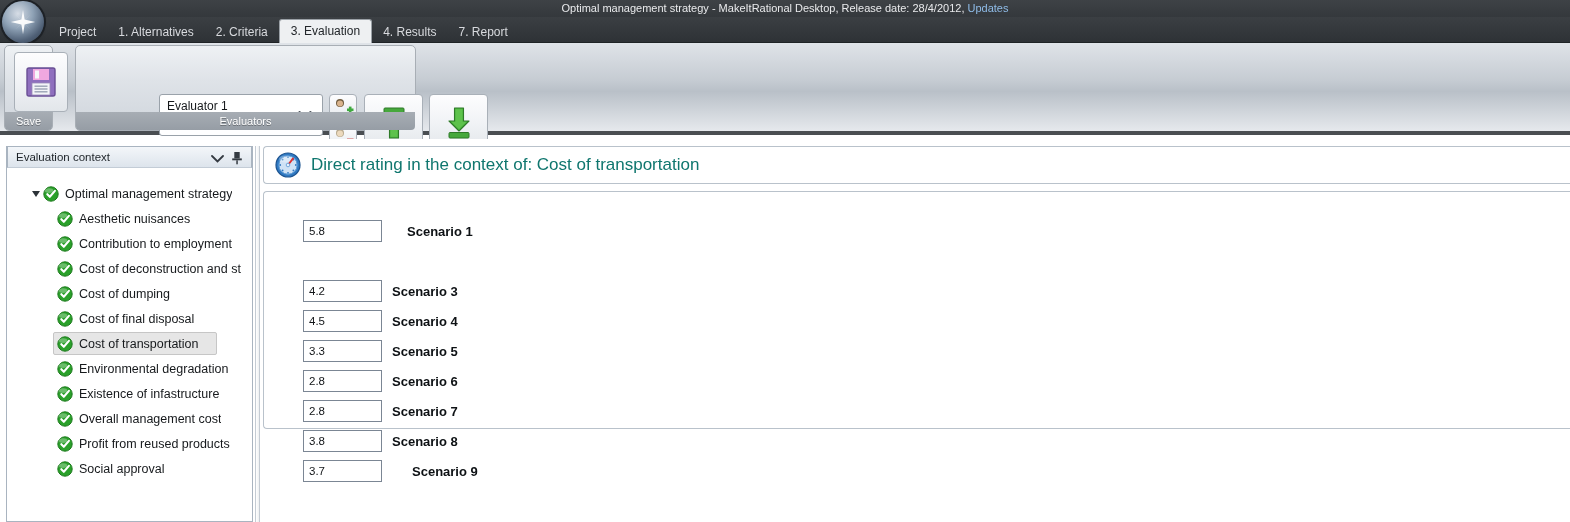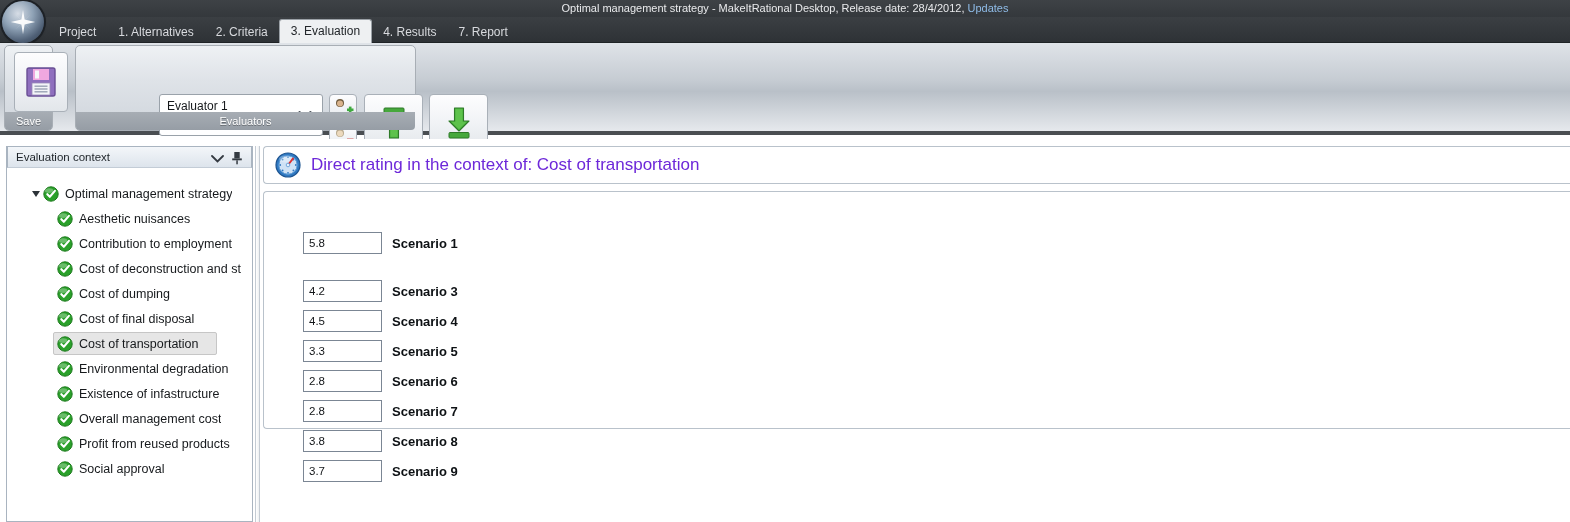--- a/index.html
+++ b/index.html
@@ -146,21 +146,21 @@
     position:absolute; left:263px; top:7px; right:0; height:376px;
   }
   .ctx-header{
     position:absolute; left:0; top:0; right:0; height:38px;
     background:#ffffff; border:1px solid #b9c2cb; border-right:none;
     border-radius:4px 0 0 4px;
     display:flex; align-items:center;
   }
   .ctx-header .gauge{ width:26px; height:26px; margin-left:11px; flex:none;}
   .ctx-header .ctitle{
-    margin-left:10px; font-size:17px; color:#6d28d9; white-space:nowrap;
+    margin-left:10px; font-size:17px; color:#0f766e; white-space:nowrap;
   }
   .rating-box{
     position:absolute; left:0; top:45px; right:0; height:238px;
     background:#ffffff; border:1px solid #b9c2cb; border-right:none;
     border-radius:4px 0 0 4px;
   }
   .rrow{
     position:absolute; left:39px; height:22px; display:flex; align-items:center;
   }
   .rinput{
@@ -439,21 +439,21 @@
               <circle cx="7.6" cy="7.6" r="0.9"></circle>
           </g>
           <path d="M13 13 L18 6.5" stroke="#e03030" stroke-width="2" stroke-linecap="round"></path>
           <circle cx="13" cy="13" r="1.8" fill="#e8f1fb" stroke="#5c9ad4" stroke-width="0.8"></circle>
           <ellipse cx="10" cy="7" rx="6" ry="3.4" fill="#ffffff" opacity=".28"></ellipse>
         </svg>
         <div class="ctitle">Direct rating in the context of: Cost of transportation</div>
       </div>
 
       <div class="rating-box" id="rating-host">
-          <div class="rrow" style="top: 40px;">
+          <div class="rrow" style="top: 28px; gap: 15px;">
             <input class="rinput" type="text" value="5.8" style="">
             <span class="rlabel">Scenario 1</span>
           </div>
           <div class="rrow" style="top: 88px;">
             <input class="rinput" type="text" value="4.2" style="">
             <span class="rlabel">Scenario 3</span>
           </div>
           <div class="rrow" style="top: 118px;">
             <input class="rinput" type="text" value="4.5" style="">
             <span class="rlabel">Scenario 4</span>
@@ -467,20 +467,20 @@
             <span class="rlabel">Scenario 6</span>
           </div>
           <div class="rrow" style="top: 208px;">
             <input class="rinput" type="text" value="2.8" style="">
             <span class="rlabel">Scenario 7</span>
           </div>
           <div class="rrow" style="top: 238px;">
             <input class="rinput" type="text" value="3.8" style="">
             <span class="rlabel">Scenario 8</span>
           </div>
-          <div class="rrow" style="top: 268px;">
+          <div class="rrow" style="top: 268px; gap: 20px;">
             <input class="rinput" type="text" value="3.7" style="">
             <span class="rlabel">Scenario 9</span>
           </div>
         </div>
     </div>
   </div>
 </div>
 
 </body></html>

